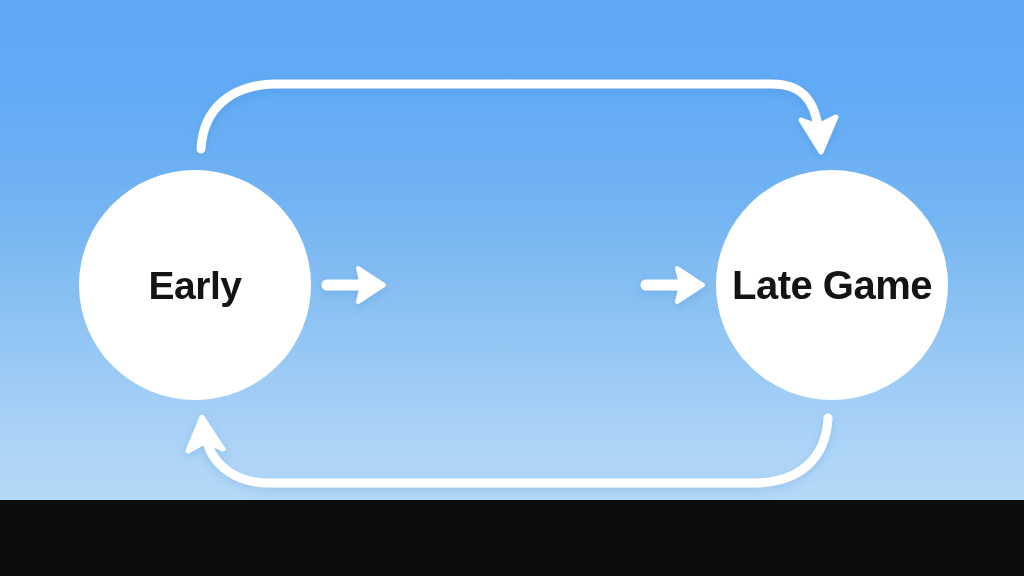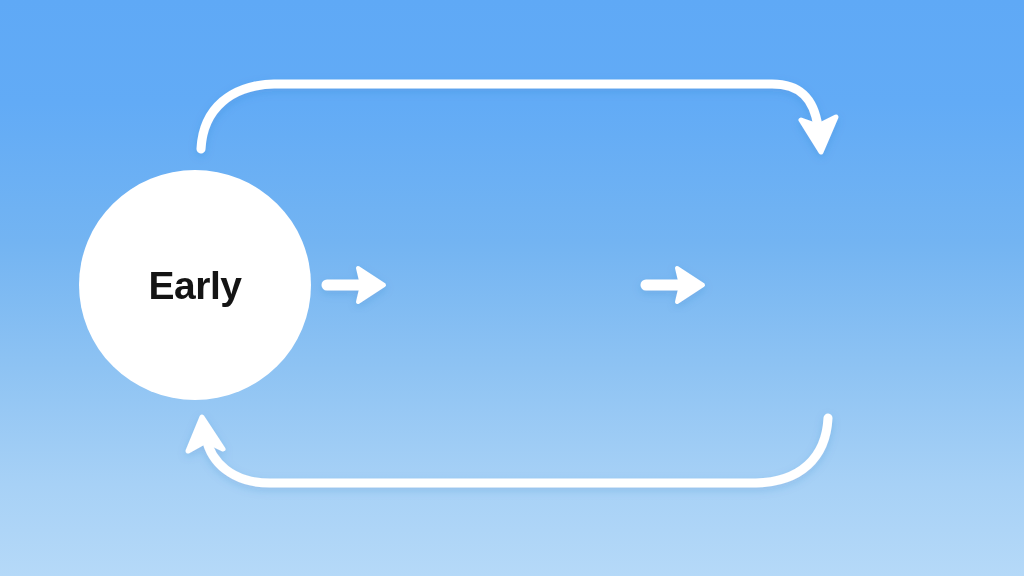--- a/index.html
+++ b/index.html
@@ -3,21 +3,21 @@
 <meta charset="utf-8">
 <style>
   html, body {
     margin: 0;
     padding: 0;
     background: #0d0d0d;
   }
   #stage {
     position: relative;
     width: 1024px;
-    height: 576px;
+    height: 500px;
     overflow: hidden;
     font-family: "Liberation Sans", sans-serif;
     background: linear-gradient(to bottom,
         #5fa9f6 0%,
         #62abf6 18%,
         #73b4f2 42%,
         #8ec3f3 64%,
         #a7d1f6 84%,
         #b5d9f8 100%);
   }
@@ -81,14 +81,17 @@
       <line x1="646" y1="285" x2="687" y2="285" stroke="#ffffff" stroke-width="11" stroke-linecap="round"></line>
       <path d="M 703 285 L 677 268 L 681 285 L 677 302 Z" fill="#ffffff" stroke="#ffffff" stroke-width="4" stroke-linejoin="round"></path>
     </g>
   </svg>
 
   <div class="node-circle" id="node-early">
     <span class="node-label">Early</span>
   </div>
 
 
+  <div class="node-circle" id="node-late">
+    <span class="node-label">Late Game</span>
+  </div>
 
 </div>
 
 </body></html>

